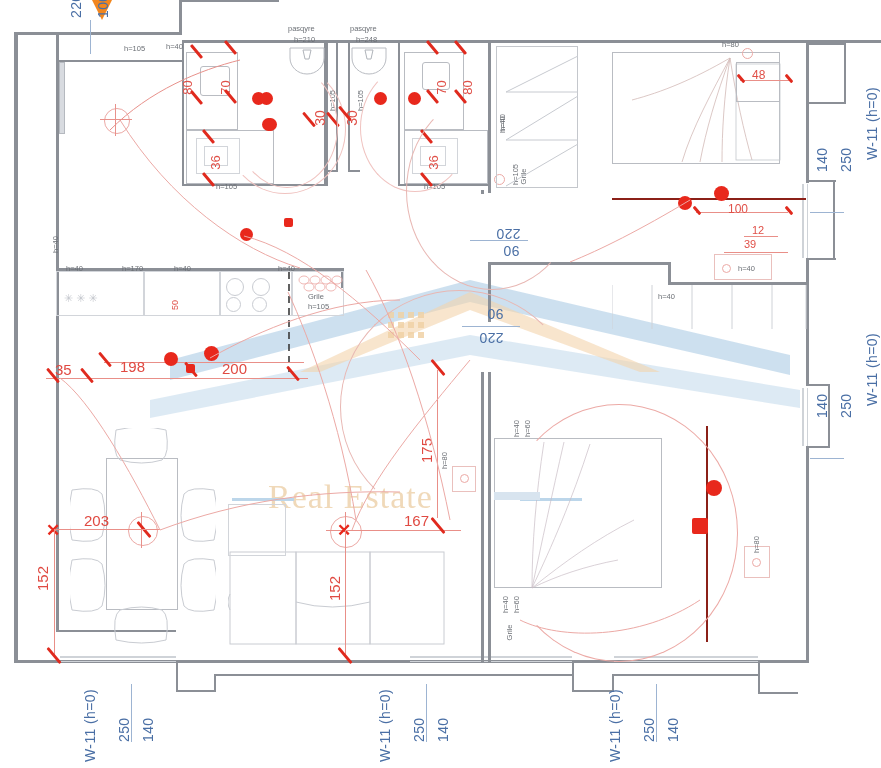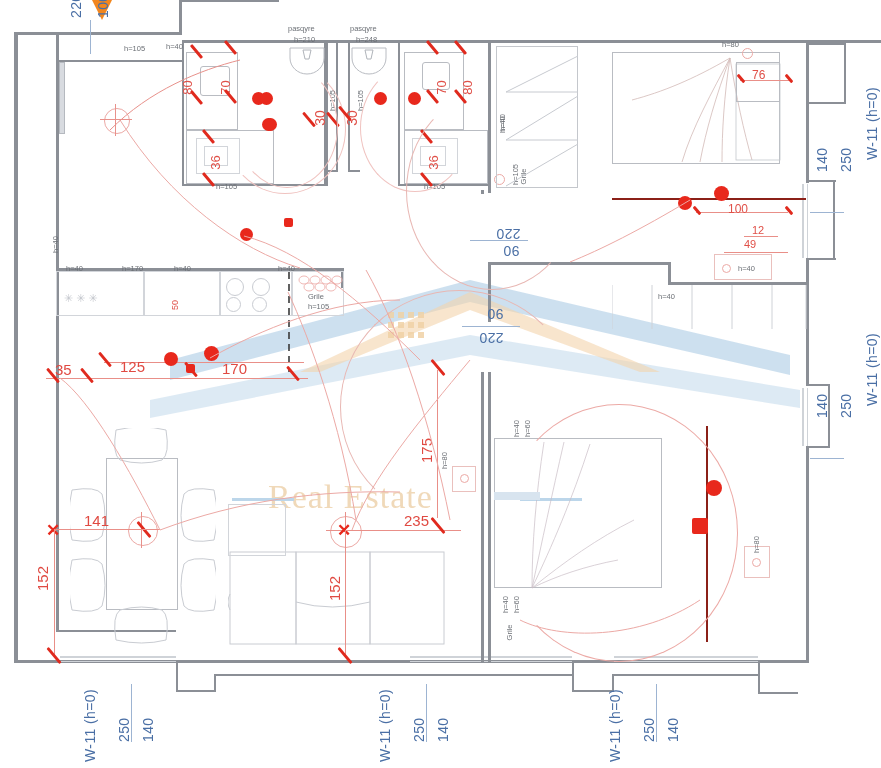--- a/index.html
+++ b/index.html
@@ -171,22 +171,22 @@
       <ellipse cx="35" cy="15" rx="5" ry="4"></ellipse>
     </g>
   </svg>
   <svg style="position:absolute;left:284px;top:272px;" width="10" height="100">
     <line x1="5" y1="0" x2="5" y2="100" stroke="#3a3a3a" stroke-width="1.6" stroke-dasharray="7 5"></line>
   </svg>
 
   <div class="pinkline" style="left:104px;top:362px;width:200px;height:1px;background:#e98f88;"></div>
   <div class="pinkline" style="left:46px;top:378px;width:262px;height:1px;background:#e98f88;"></div>
   <div class="bigred" style="left:55px;top:361px;">35</div>
-  <div class="bigred" style="left:120px;top:358px;">125</div>
-  <div class="bigred" style="left:222px;top:360px;">170</div>
+  <div class="bigred" style="left:120px;top:358px;">198</div>
+  <div class="bigred" style="left:222px;top:360px;">200</div>
   <div class="tick" style="left:44px;top:374px;width:18px;transform:rotate(50deg);"></div>
   <div class="tick" style="left:78px;top:374px;width:18px;transform:rotate(50deg);"></div>
   <div class="tick" style="left:182px;top:368px;width:18px;transform:rotate(50deg);"></div>
   <div class="tick" style="left:284px;top:372px;width:18px;transform:rotate(50deg);"></div>
   <div class="tick" style="left:96px;top:358px;width:18px;transform:rotate(50deg);"></div>
   <div class="dot" style="left:164px;top:352px;width:14px;height:14px;"></div>
   <div class="dot" style="left:204px;top:346px;width:15px;height:15px;"></div>
   <div class="sq" style="left:186px;top:364px;width:9px;height:9px;"></div>
 
   <div class="greytxt" style="left:47px;top:240px;transform:rotate(-90deg);">h=40</div>
@@ -287,36 +287,36 @@
       <path d="M118 6 C124 44 132 80 140 108"></path>
       <path d="M118 6 C80 28 50 40 20 48"></path>
     </g>
     <g stroke="#c4c7cc" fill="none" stroke-width=".8">
       <rect x="124" y="12" width="44" height="96"></rect>
     </g>
   </svg>
   <div class="furn" style="left:736px;top:62px;width:44px;height:40px;"></div>
   <div class="greytxt" style="left:722px;top:40px;">h=80</div>
   <div class="circ" style="left:742px;top:48px;width:9px;height:9px;"></div>
-  <div class="redtxt" style="left:752px;top:68px;font-size:12px;">76</div>
+  <div class="redtxt" style="left:752px;top:68px;font-size:12px;">48</div>
   <div class="pinkline" style="left:740px;top:80px;width:50px;height:1px;background:#e98f88;"></div>
   <div class="tick" style="left:736px;top:77px;width:10px;transform:rotate(50deg);"></div>
   <div class="tick" style="left:784px;top:77px;width:10px;transform:rotate(50deg);"></div>
 
   <div class="redline2" style="left:612px;top:198px;width:194px;height:2px;background:#8b2018;"></div>
   <div class="dot" style="left:678px;top:196px;width:14px;height:14px;"></div>
   <div class="dot" style="left:714px;top:186px;width:15px;height:15px;"></div>
   <div class="pinkline" style="left:696px;top:212px;width:92px;height:1px;background:#e98f88;"></div>
   <div class="redtxt" style="left:728px;top:202px;font-size:12px;">100</div>
   <div class="tick" style="left:692px;top:209px;width:10px;transform:rotate(50deg);"></div>
   <div class="tick" style="left:784px;top:209px;width:10px;transform:rotate(50deg);"></div>
 
   <div class="redtxt" style="left:752px;top:224px;font-size:11px;">12</div>
   <div class="pinkline" style="left:744px;top:236px;width:34px;height:1px;background:#e98f88;"></div>
-  <div class="redtxt" style="left:744px;top:238px;font-size:11px;">49</div>
+  <div class="redtxt" style="left:744px;top:238px;font-size:11px;">39</div>
   <div class="pinkline" style="left:724px;top:252px;width:64px;height:1px;background:#e98f88;"></div>
   <div class="furn" style="left:714px;top:254px;width:58px;height:26px;border-color:#eac0bd;"></div>
   <div class="circ" style="left:722px;top:264px;width:7px;height:7px;"></div>
   <div class="greytxt" style="left:738px;top:264px;">h=40</div>
   <div class="greytxt" style="left:658px;top:292px;">h=40</div>
   <div class="furnlite" style="left:612px;top:285px;width:194px;height:42px;border:none;"></div>
   <svg style="position:absolute;left:612px;top:285px;" width="196" height="44">
     <g stroke="#cfd2d7" stroke-width="1">
       <line x1="0" y1="0" x2="0" y2="44"></line>
         <line x1="40" y1="0" x2="40" y2="44"></line>
@@ -348,42 +348,42 @@
       <path d="M2 132 q-6 26 0 50 q24 4 30 -4 q6 -20 0 -42 q-6 -8 -30 -4 Z"></path>
       <path d="M144 62 q6 26 0 50 q-24 4 -30 -4 q-6 -20 0 -42 q6 -8 30 -4 Z"></path>
       <path d="M144 132 q6 26 0 50 q-24 4 -30 -4 q-6 -20 0 -42 q6 -8 30 -4 Z"></path>
     </g>
   </svg>
   <div class="circ" style="left:128px;top:516px;width:28px;height:28px;"></div>
   <div class="pinkline" style="left:124px;top:529px;width:36px;height:1px;background:#e8918b;"></div>
   <div class="pinkline" style="left:141px;top:512px;width:1px;height:36px;background:#e8918b;"></div>
   <div class="tick" style="left:134px;top:528px;width:20px;transform:rotate(50deg);"></div>
   <div class="pinkline" style="left:54px;top:529px;width:92px;height:1px;background:#e98f88;"></div>
-  <div class="bigred" style="left:84px;top:512px;">141</div>
+  <div class="bigred" style="left:84px;top:512px;">203</div>
   <div class="xmark" style="left:46px;top:522px;">✕</div>
   <div class="pinkline" style="left:54px;top:529px;width:1px;height:128px;background:#e98f88;"></div>
   <div class="bigred" style="left:30px;top:570px;transform:rotate(-90deg);">152</div>
   <div class="tick" style="left:44px;top:654px;width:20px;transform:rotate(50deg);"></div>
 
   <svg style="position:absolute;left:228px;top:550px;" width="224" height="112">
     <g stroke="#c9ccd2" fill="none" stroke-width="1">
       <rect x="2" y="2" width="66" height="92"></rect>
       <rect x="68" y="2" width="74" height="92"></rect>
       <rect x="142" y="2" width="74" height="92"></rect>
       <path d="M2 44 q-4 8 0 16"></path>
       <path d="M68 52 q36 10 74 0"></path>
     </g>
   </svg>
   <div class="furnlite" style="left:228px;top:504px;width:58px;height:52px;"></div>
   <div class="circ" style="left:330px;top:516px;width:30px;height:30px;"></div>
   <div class="pinkline" style="left:326px;top:530px;width:38px;height:1px;background:#e8918b;"></div>
   <div class="pinkline" style="left:345px;top:512px;width:1px;height:38px;background:#e8918b;"></div>
   <div class="xmark" style="left:337px;top:522px;">✕</div>
   <div class="pinkline" style="left:345px;top:530px;width:116px;height:1px;background:#e98f88;"></div>
-  <div class="bigred" style="left:404px;top:512px;">235</div>
+  <div class="bigred" style="left:404px;top:512px;">167</div>
   <div class="tick" style="left:428px;top:524px;width:20px;transform:rotate(50deg);"></div>
   <div class="pinkline" style="left:345px;top:530px;width:1px;height:128px;background:#e98f88;"></div>
   <div class="bigred" style="left:322px;top:580px;transform:rotate(-90deg);">152</div>
   <div class="tick" style="left:335px;top:654px;width:20px;transform:rotate(50deg);"></div>
 
   <div class="pinkline" style="left:437px;top:370px;width:1px;height:148px;background:#e98f88;"></div>
   <div class="bigred" style="left:414px;top:442px;transform:rotate(-90deg);">175</div>
   <div class="tick" style="left:428px;top:366px;width:20px;transform:rotate(50deg);"></div>
   <div class="greytxt" style="left:436px;top:456px;transform:rotate(-90deg);">h=80</div>
   <div class="furn" style="left:452px;top:466px;width:24px;height:26px;border-color:#eac0bd;"></div>

